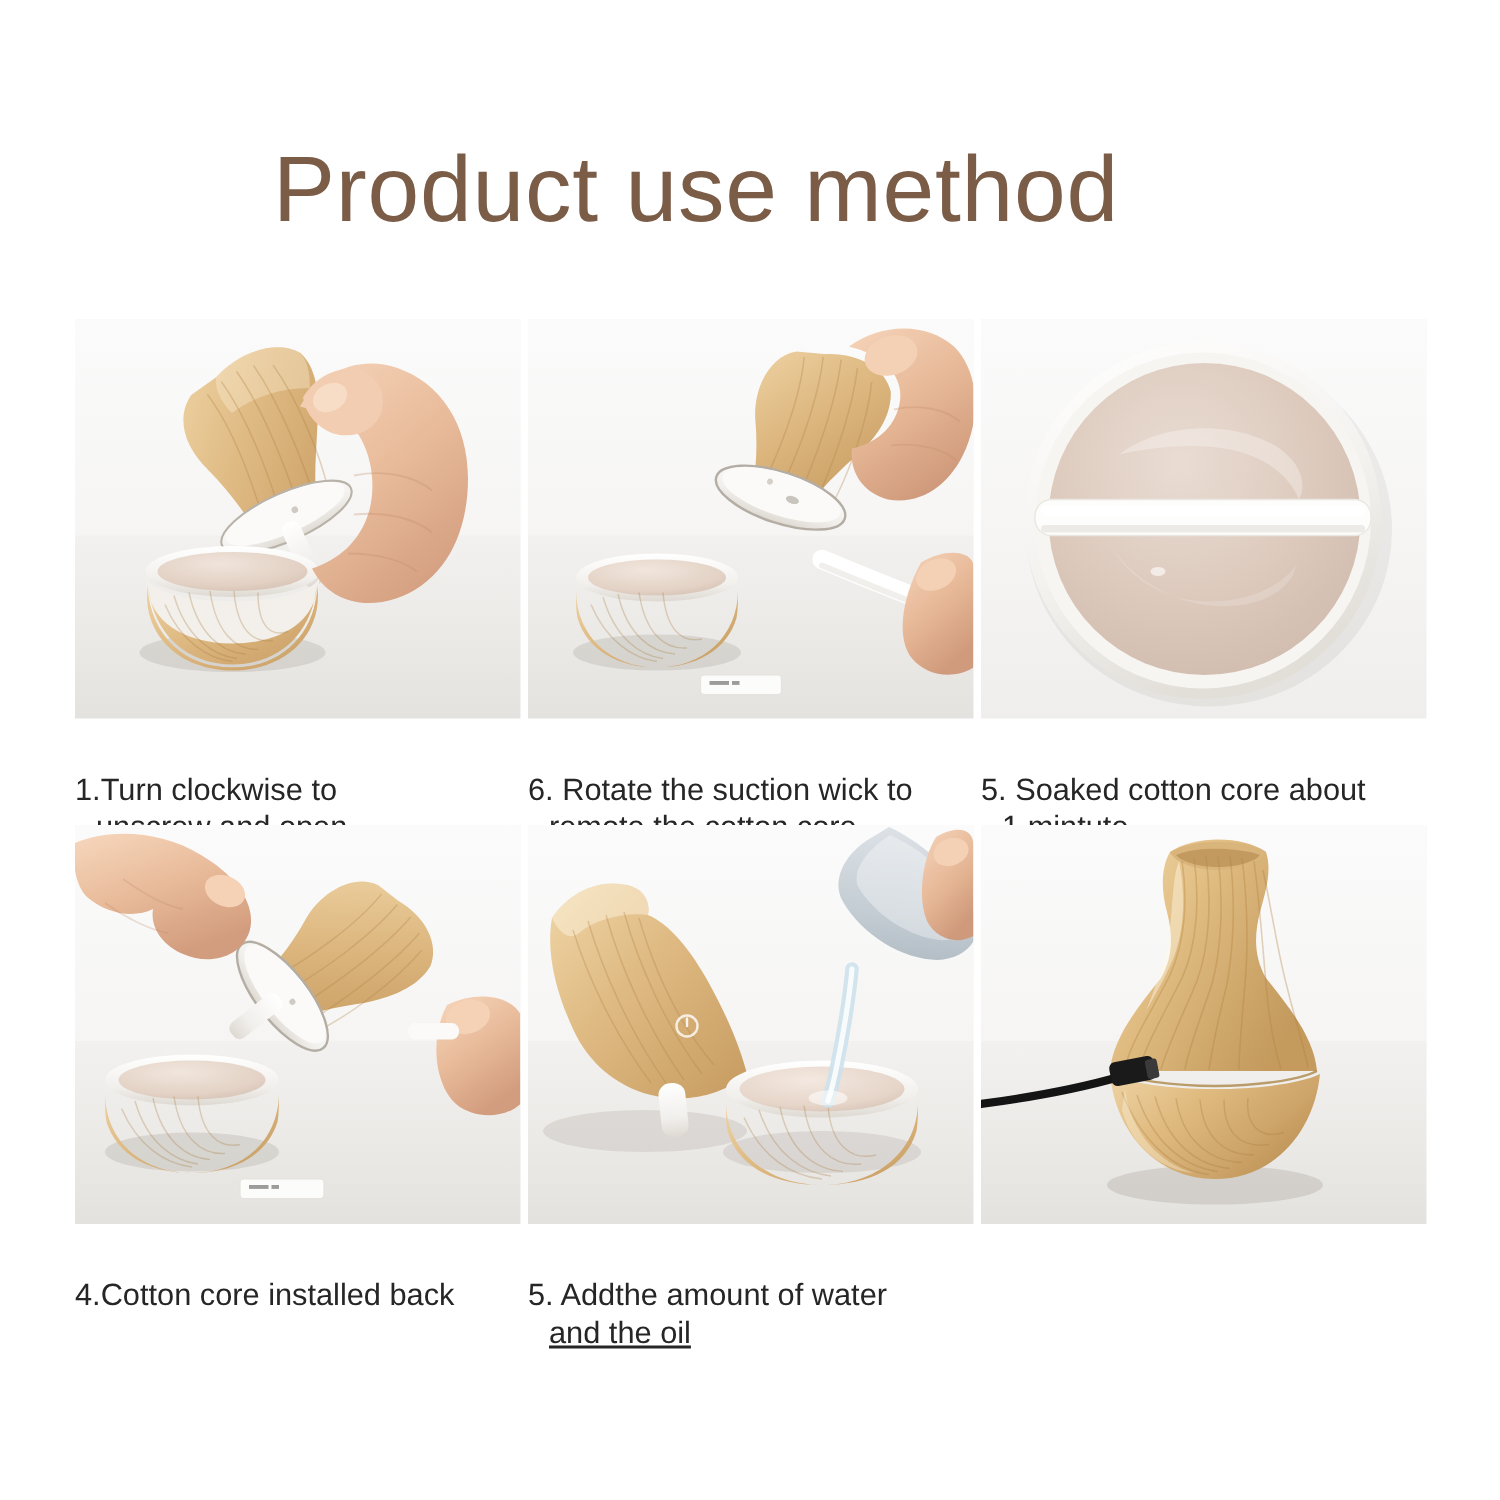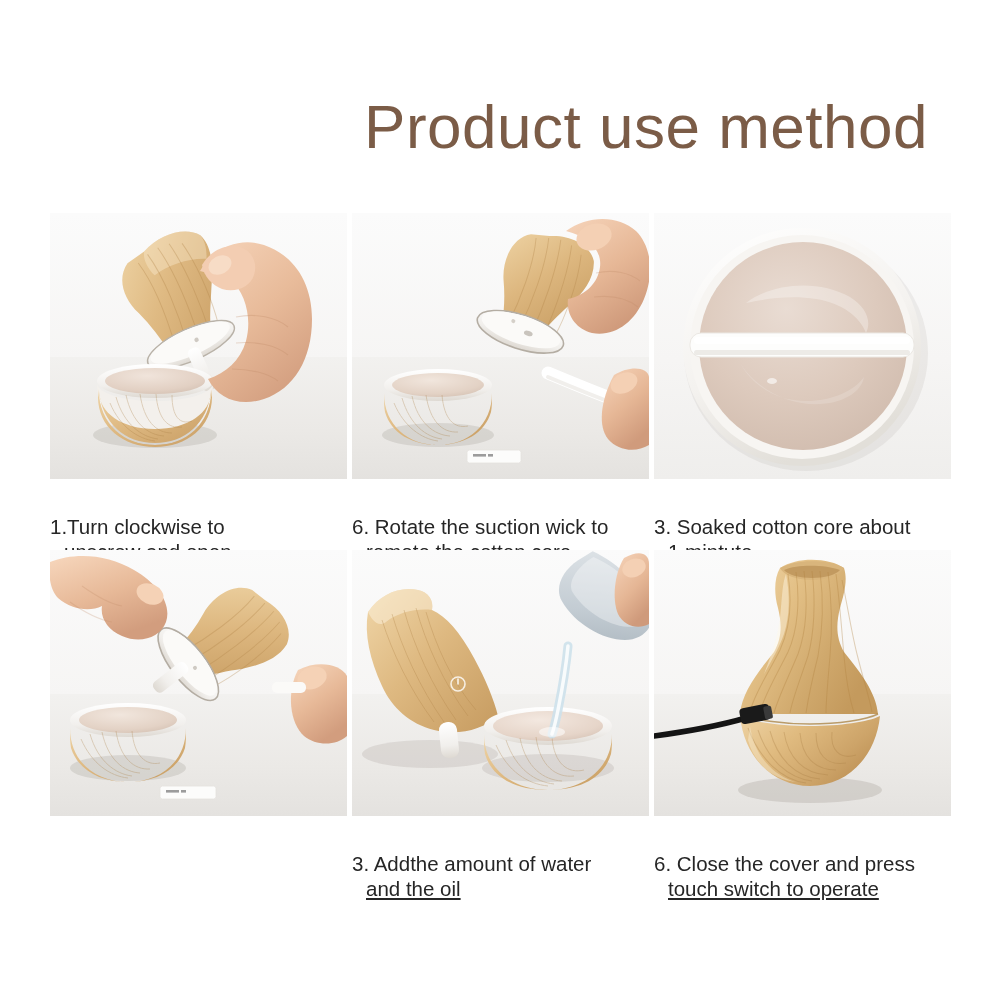--- a/index.html
+++ b/index.html
@@ -15,21 +15,21 @@
     overflow: hidden;
     position: relative;
   }
 
   
   .page-title {
     position: absolute;
     top: 96px;
     left: 0;
     width: 928px;
-    text-align: right;
+    text-align: center;
     font-size: 62px;
     line-height: 1;
     font-weight: 400;
     color: #7b5c47;
     letter-spacing: 0.5px;
     font-family: "Liberation Sans", sans-serif;
   }
 
   
   .steps-grid {
@@ -313,21 +313,21 @@
         <path d="M86 150 C104 178 140 196 176 190 C196 186 208 176 210 164
                  C200 178 178 188 152 188 C122 188 98 172 86 150 Z" fill="rgba(255,255,255,0.16)"></path>
         <ellipse cx="118" cy="168" rx="5" ry="3" fill="rgba(255,255,255,0.6)"></ellipse>
 
         <rect x="36" y="120" width="224" height="24" rx="11" fill="#fdfdfc" stroke="#ebe8e3" stroke-width="1"></rect>
         <rect x="40" y="124" width="216" height="7" rx="3.5" fill="#ffffff" opacity="0.85"></rect>
         <rect x="40" y="137" width="216" height="5" rx="2.5" fill="#e6e3de" opacity="0.7"></rect>
       </svg>
     </div>
     <div class="caption">
-      <span>3. Soaked cotton core about</span>
+      <span>5. Soaked cotton core about</span>
       <span class="cap-indent">1 mintute</span>
     </div>
   </div>
 
   <div class="step-cell">
     <div class="photo">
       <div class="backdrop"></div>
       <div class="surface"></div>
 
       <svg viewBox="0 0 297 266" width="297" height="266" style="position:absolute;inset:0">
@@ -405,20 +405,24 @@
           </g>
         </g>
 
         <g>
           <path d="M248 120 C268 110 290 114 297 126 L297 186
                    C286 196 266 196 254 186 C240 174 236 142 248 120 Z" fill="url(#sk4)"></path>
           <ellipse cx="262" cy="128" rx="15" ry="11" transform="rotate(-18 262 128)" fill="#f5d2b6"></ellipse>
           <rect x="222" y="132" width="34" height="11" rx="5" fill="#fbfaf8"></rect>
         </g>
       </svg>
+    </div>
+    <div class="caption">
+      <span>4.Cotton core installed back</span>
+      <span class="cap-indent"></span>
     </div>
   </div>
 
   <div class="step-cell">
     <div class="photo">
       <div class="backdrop"></div>
       <div class="surface"></div>
 
       <svg viewBox="0 0 297 266" width="297" height="266" style="position:absolute;inset:0">
         <defs>
@@ -500,21 +504,21 @@
         <ellipse cx="200" cy="182" rx="13" ry="5" fill="rgba(255,255,255,0.55)"></ellipse>
 
         <g>
           <path d="M272 8 C286 0 297 2 297 14 L297 74
                    C286 80 272 76 266 64 C260 50 262 24 272 8 Z" fill="url(#sk5)"></path>
           <ellipse cx="282" cy="18" rx="12" ry="9" transform="rotate(-20 282 18)" fill="#f4d0b4"></ellipse>
         </g>
       </svg>
     </div>
     <div class="caption">
-      <span>3. Addthe amount of water</span>
+      <span>5. Addthe amount of water</span>
       <span class="cap-indent">and the oil</span>
     </div>
   </div>
 
   <div class="step-cell">
     <div class="photo">
       <div class="backdrop"></div>
       <div class="surface"></div>
 
       <svg viewBox="0 0 297 266" width="297" height="266" style="position:absolute;inset:0">
@@ -572,19 +576,15 @@
           <path d="M162 183 C162 204 172 216 192 213"></path>
           <path d="M178 182 C176 200 186 210 202 205"></path>
         </g>
         <path d="M96 176 C100 206 120 226 142 232 C120 230 100 214 94 190 Z" fill="rgba(255,248,230,0.35)"></path>
 
         <path d="M0 186 C30 182 64 176 92 168" stroke="#141414" stroke-width="5.5" fill="none" stroke-linecap="round"></path>
         <rect x="86" y="156" width="30" height="16" rx="4" transform="rotate(-11 101 164)" fill="#1a1a1a"></rect>
         <rect x="110" y="156" width="8" height="13" rx="2" transform="rotate(-11 114 162)" fill="#3a3a3a"></rect>
       </svg>
     </div>
-    <div class="caption">
-      <span>6. Close the cover and press</span>
-      <span class="cap-indent">touch switch to operate</span>
-    </div>
   </div>
 
 </div>
 
 </body></html>

